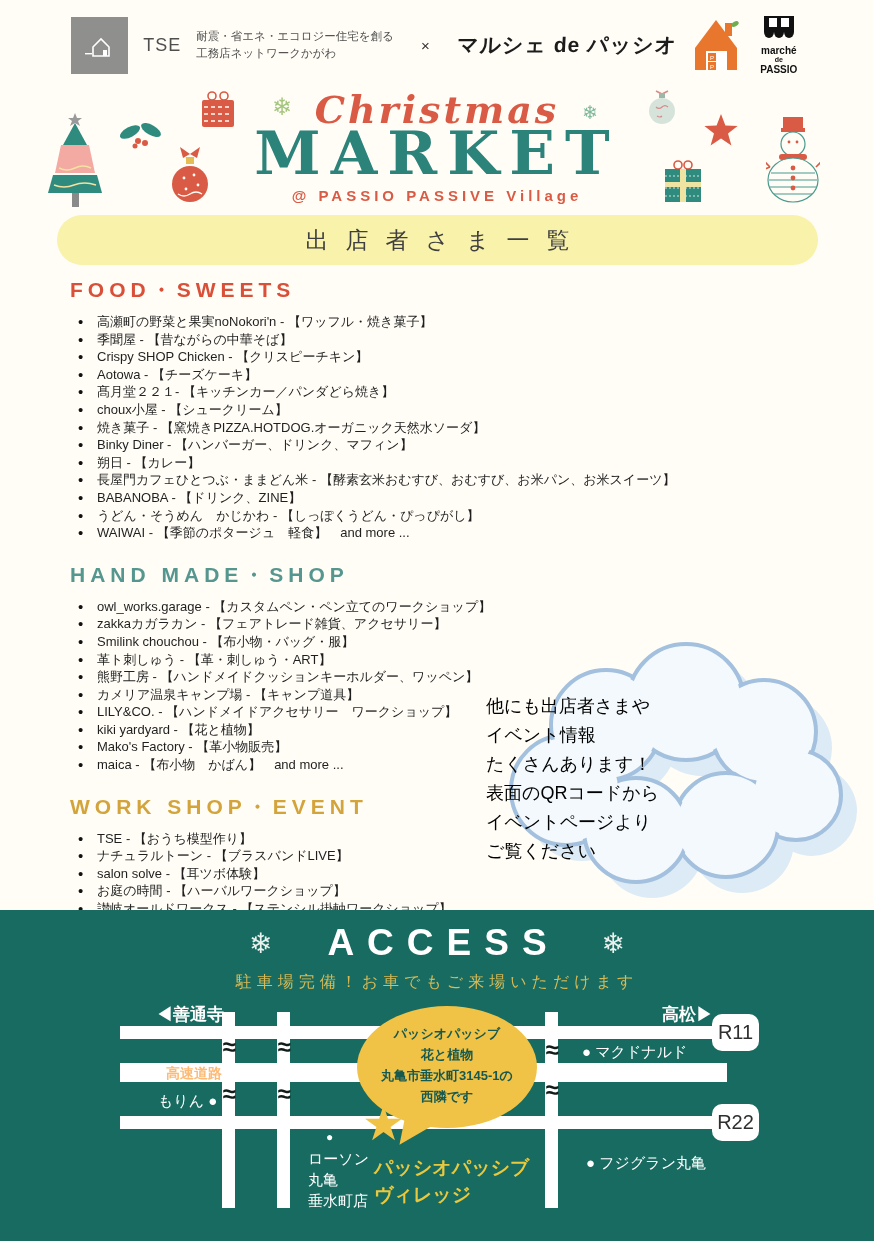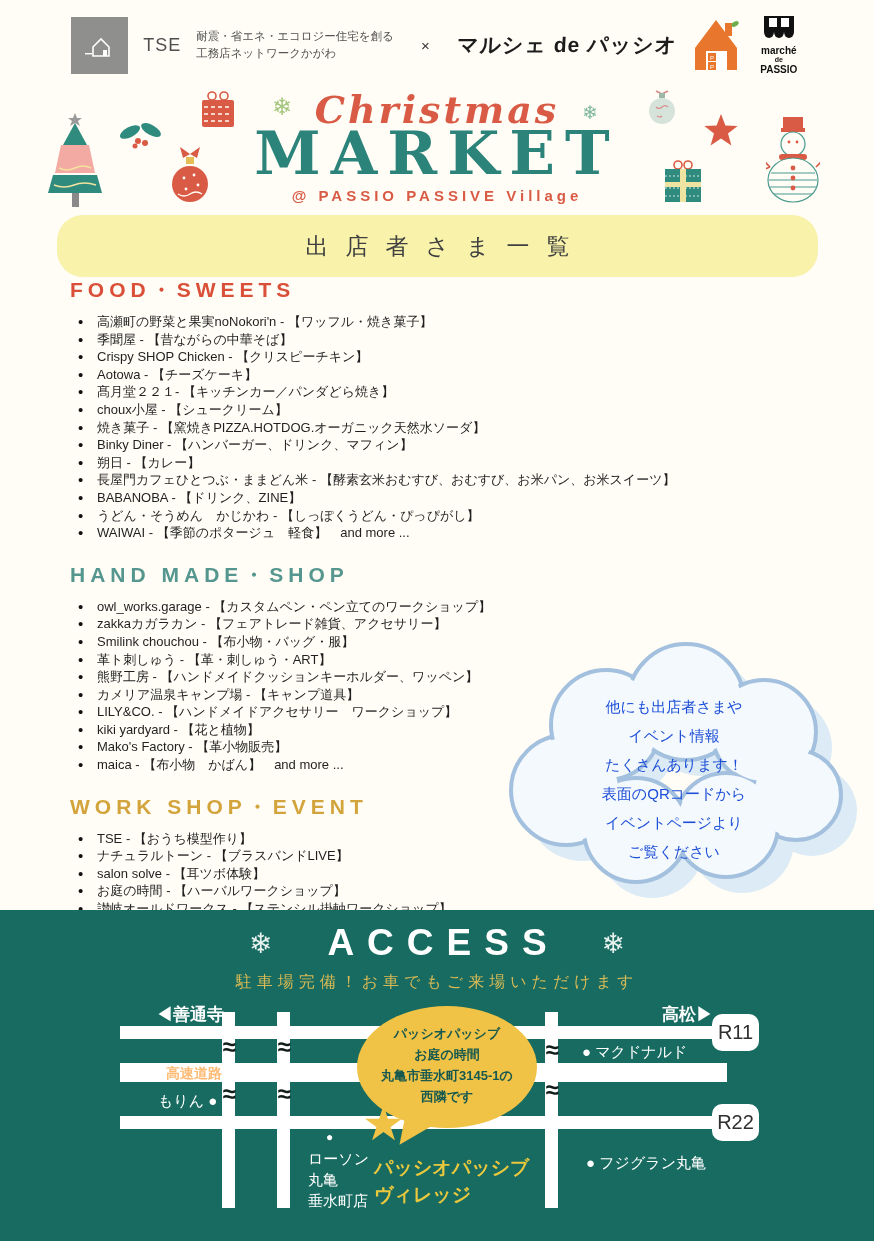--- a/index.html
+++ b/index.html
@@ -23,40 +23,40 @@
   .t-center{position:absolute;left:0;width:100%;text-align:center;}
   .t-script{top:2px;font-family:"DejaVu Serif",serif;font-style:italic;font-weight:bold;
             font-size:38px;color:#d95b45;letter-spacing:3px;}
   .t-main{top:38px;font-family:"DejaVu Serif",serif;font-size:60px;font-weight:bold;
           color:#2b837a;letter-spacing:10px;line-height:1;}
   .t-sub{top:102px;font-size:15px;font-weight:bold;color:#d95b45;letter-spacing:4px;}
   .snowflake-l{left:272px;top:8px;font-size:24px;color:#a4c57c;}
   .snowflake-r{left:582px;top:16px;font-size:19px;color:#7fb89a;}
 
   
-  .banner{position:absolute;top:215px;left:57px;width:761px;height:62px;background:#f8f2ab;
+  .banner{position:absolute;top:215px;left:57px;width:761px;height:50px;background:#f8f2ab;
           border-radius:26px;display:flex;align-items:center;justify-content:center;}
   .banner span{font-size:23px;color:#3f3f3f;letter-spacing:17px;padding-left:17px;}
 
   
   .content{position:absolute;top:276px;left:70px;width:720px;}
   .sec-h{font-size:21px;font-weight:bold;letter-spacing:5px;margin:0 0 9px 0;}
   .h-food{color:#d94f38;}
   .h-hand{color:#55968f;margin-top:19px;}
   .h-work{color:#d4a43c;margin-top:19px;}
   ul.vlist{list-style:none;margin:0;padding:0;}
   ul.vlist li{position:relative;padding-left:27px;font-size:13px;line-height:17.6px;
               white-space:nowrap;color:#1f1f1f;}
   ul.vlist li::before{content:"•";position:absolute;left:8px;top:0;font-size:15px;color:#111;}
 
   
   .cloud{position:absolute;left:486px;top:640px;width:376px;height:268px;}
   .cloud svg{position:absolute;left:0;top:0;}
-  .cloud-text{position:absolute;left:0;top:52px;width:100%;text-align:center;
-              font-size:15px;line-height:29px;color:#1d4ed8;}
+  .cloud-text{position:absolute;left:0;top:52px;width:100%;
+              font-size:18px;line-height:29px;color:#000000;}
 
   
   .access{position:absolute;top:910px;left:0;width:874px;height:331px;background:#176b60;}
   .access-title-row{position:absolute;top:12px;left:0;width:100%;display:flex;
                     justify-content:center;align-items:center;gap:42px;}
   .access-title{font-size:37px;font-weight:bold;color:#ffffff;letter-spacing:13px;margin:0;padding-left:13px;}
   .snow{font-size:28px;color:#e9f2ef;}
   .access-sub{position:absolute;top:62px;left:0;width:100%;text-align:center;font-size:16px;
               color:#d9ba55;letter-spacing:5px;}
 
@@ -345,21 +345,21 @@
       <div class="map-label lbl-lawson-dot">●</div>
       <div class="map-label lbl-lawson">
         <div>ローソン</div>
         <div>丸亀</div>
         <div>垂水町店</div>
       </div>
 
       <div class="bubble-tail"></div>
       <div class="office-bubble">
         <div>パッシオパッシブ</div>
-        <div>お庭の時間</div>
+        <div>花と植物</div>
         <div>丸亀市垂水町3145-1の</div>
         <div>西隣です</div>
       </div>
 
       <div class="venue-star">★</div>
       <div class="venue-name">
         <div>パッシオパッシブ</div>
         <div>ヴィレッジ</div>
       </div>
     </div>

